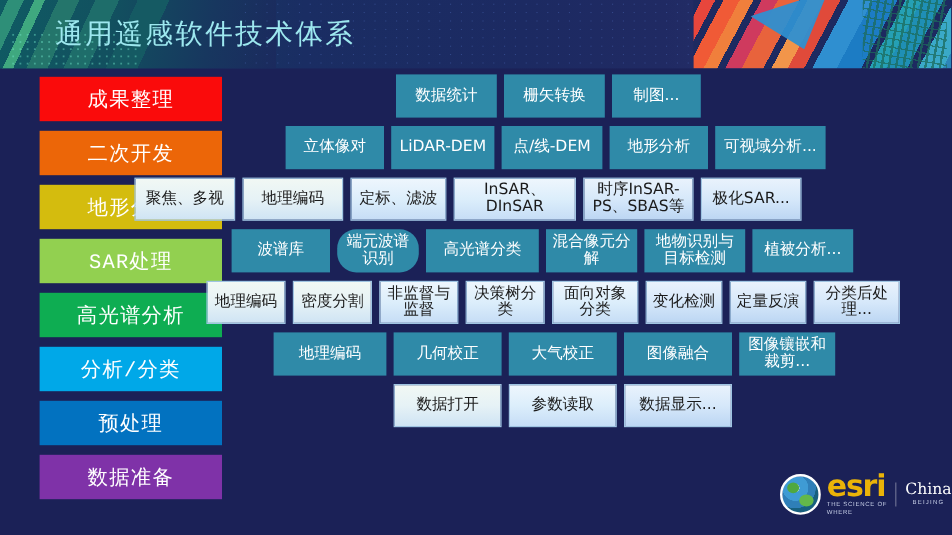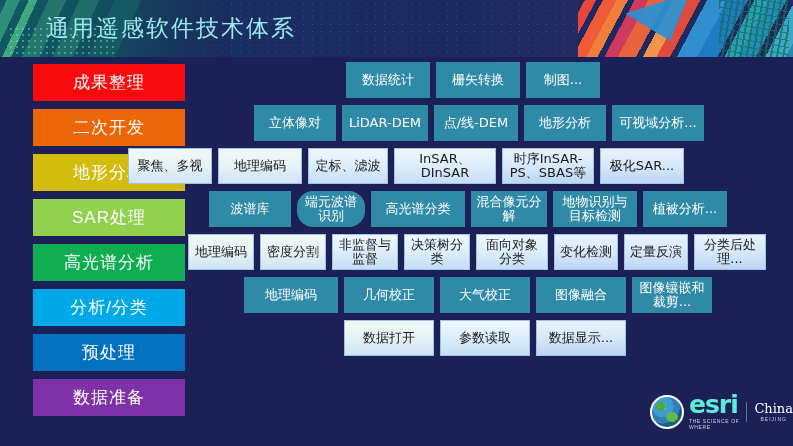--- a/index.html
+++ b/index.html
@@ -38,44 +38,44 @@
   .banner .bg-right .grid{position:absolute;right:4px;top:0;width:70px;height:57px;opacity:.75;
        background-image:repeating-linear-gradient(100deg,#1c6b5c 0 2px,transparent 2px 6px),
                         repeating-linear-gradient(10deg,#1c6b5c 0 1px,transparent 1px 7px);}
   .title{position:absolute;left:46px;top:13px;color:#9de8ef;font-size:23px;letter-spacing:2px;
          font-family:"DejaVu Sans","Liberation Sans",sans-serif;white-space:nowrap;}
 
   
   .sidebar{position:absolute;left:33px;top:64px;width:152px;}
   .cat{height:37px;margin-bottom:8px;display:flex;align-items:center;justify-content:center;
        color:#ffffff;font-size:17px;letter-spacing:1px;
-       font-family:Liberation Sans, sans-serif;}
+       font-family:Liberation Mono, monospace;}
 
   
   .rows{position:absolute;left:0;top:62px;width:793px;}
-  .row{display:flex;align-items:stretch;height:36px;margin-bottom:7px;margin-left:16px;}
+  .row{display:flex;align-items:stretch;height:36px;margin-bottom:7px;}
   .cell{display:flex;align-items:center;justify-content:center;text-align:center;
         margin-right:6px;box-sizing:border-box;line-height:1.05;
         font-family:"DejaVu Sans","Liberation Sans",sans-serif;}
   .cell.teal{background:#2f8aa8;color:#ffffff;font-size:13px;padding:2px 4px;}
   .cell.lite{background:linear-gradient(180deg,#f4fbff 0%,#e8f4fd 45%,#cfe6fa 100%);
              color:#1a1a1a;font-size:13px;border:1px solid #9fc4e2;padding:2px 4px;}
   .cell.lite.b1{background:linear-gradient(180deg,#f1f8f4 0%,#e6f2f6 50%,#cfe4f4 100%);}
   .cell.lite.b2{background:linear-gradient(180deg,#eef6fd 0%,#dceefb 50%,#c6ddf6 100%);}
   .cell.lite.b3{background:linear-gradient(180deg,#e9f2fc 0%,#d6e8fa 50%,#bcd6f3 100%);}
 
   
   .logo{position:absolute;left:650px;top:394px;display:flex;align-items:center;}
   .globe{width:30px;height:30px;border-radius:50%;
          background:radial-gradient(circle at 36% 32%,#cfe9f7 0 12%,#3f9bd4 13% 38%,#2f7fb8 39% 60%,#18607f 61% 100%);
          border:2px solid #ffffff;position:relative;overflow:hidden;flex:none;}
   .globe::before{content:"";position:absolute;left:4px;top:5px;width:10px;height:9px;border-radius:50%;background:#4fa83f;}
   .globe::after{content:"";position:absolute;left:14px;top:15px;width:12px;height:10px;border-radius:50%;background:#63b84a;}
   .logo-text{margin-left:5px;}
-  .esri{color:#5eead4;font-size:25px;font-weight:bold;letter-spacing:-1px;line-height:22px;
+  .esri{color:#eab308;font-size:25px;font-weight:bold;letter-spacing:-1px;line-height:22px;
         font-family:"DejaVu Sans","Liberation Sans",sans-serif;}
   .tagline{color:#c8d0e8;font-size:5px;letter-spacing:.6px;margin-top:2px;}
   .logo-right{margin-left:7px;padding-left:7px;border-left:1px solid rgba(255,255,255,.35);}
   .china{color:#ffffff;font-size:13px;line-height:13px;font-family:"DejaVu Serif","Liberation Serif",serif;}
   .beijing{color:#c8d0e8;font-size:5px;letter-spacing:1px;text-align:center;margin-top:1px;}
 </style>
 </head>
 <body>
 
 <div id="slide">

